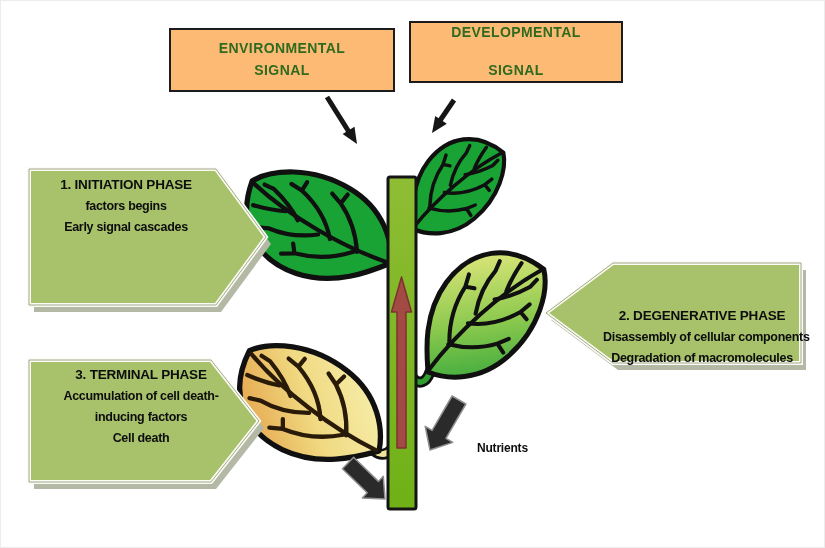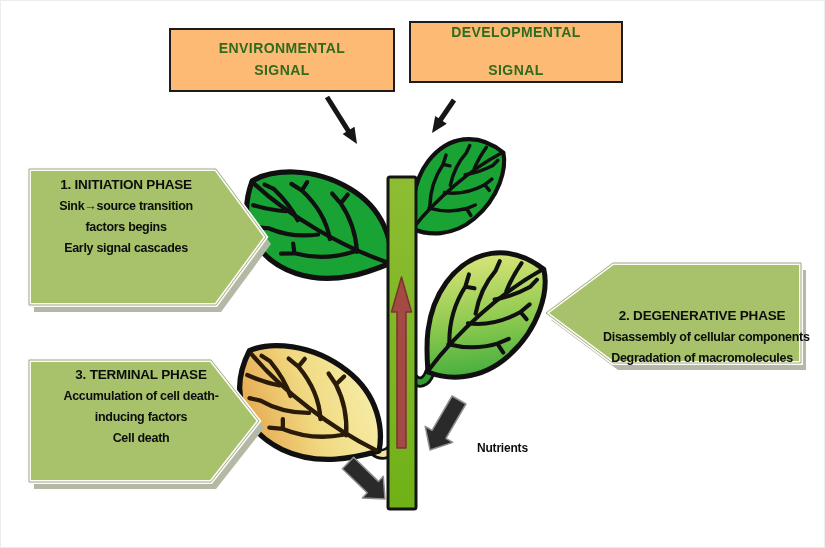--- a/index.html
+++ b/index.html
@@ -124,21 +124,20 @@
   </div>
 
   <div id="phase1" class="phase">
     <svg width="256" height="152" viewBox="0 0 256 152">
       <polygon points="13,13 200,13 250,81 200,149 13,149" fill="#b4b9a5"></polygon>
       <polygon points="8,6 195,6 245,74 195,142 8,142" fill="#a7c26a" stroke="#fcfcf7" stroke-width="4" stroke-linejoin="miter"></polygon>
       <polygon points="8,6 195,6 245,74 195,142 8,142" fill="none" stroke="#8a9367" stroke-width="0.8"></polygon>
     </svg>
     <div class="txt">
       <div class="ttl">1. INITIATION PHASE</div>
-      <div class="ln">Sink→source transition</div>
       <div class="ln">factors begins</div>
       <div class="ln">Early signal cascades</div>
     </div>
   </div>
 
   <div id="phase2" class="phase">
     <svg width="272" height="122" viewBox="0 0 272 122">
       <polygon points="12,64 79,14 267,14 267,114 79,114" fill="#b4b9a5"></polygon>
       <polygon points="7,57 74,7 262,7 262,107 74,107" fill="#a7c26a" stroke="#fcfcf7" stroke-width="4" stroke-linejoin="miter"></polygon>
       <polygon points="7,57 74,7 262,7 262,107 74,107" fill="none" stroke="#8a9367" stroke-width="0.8"></polygon>

